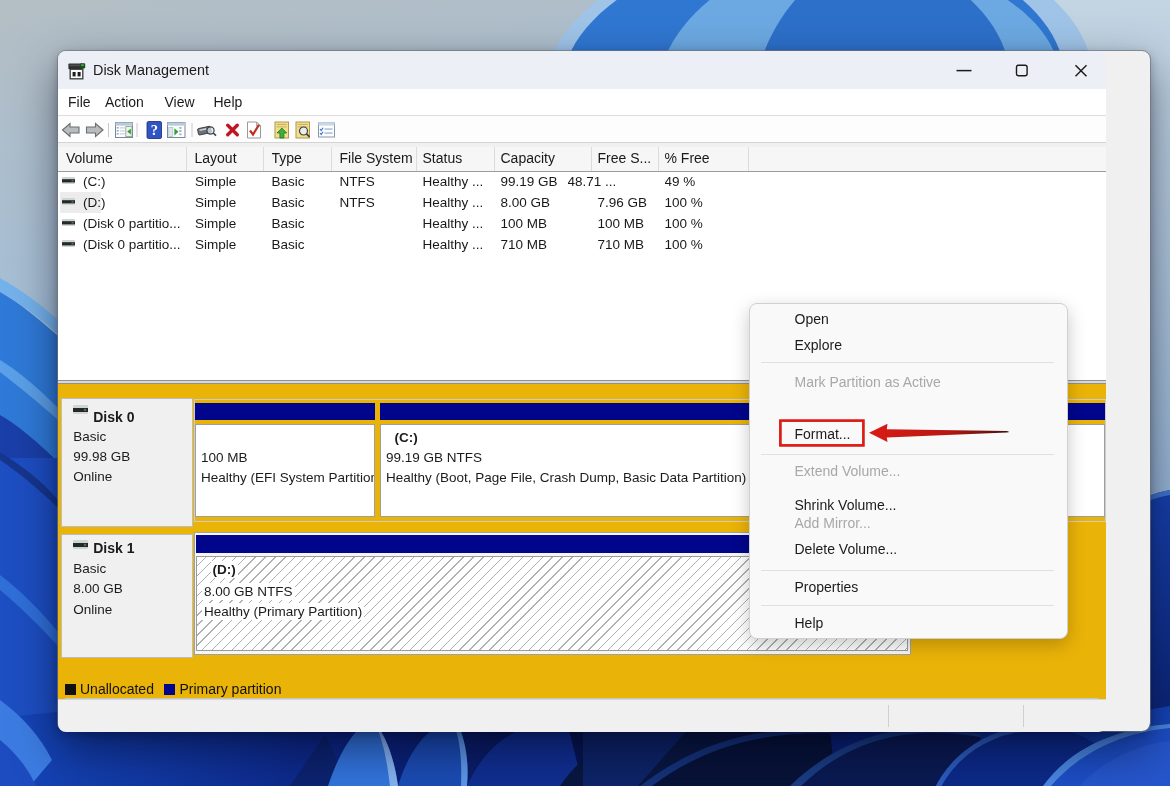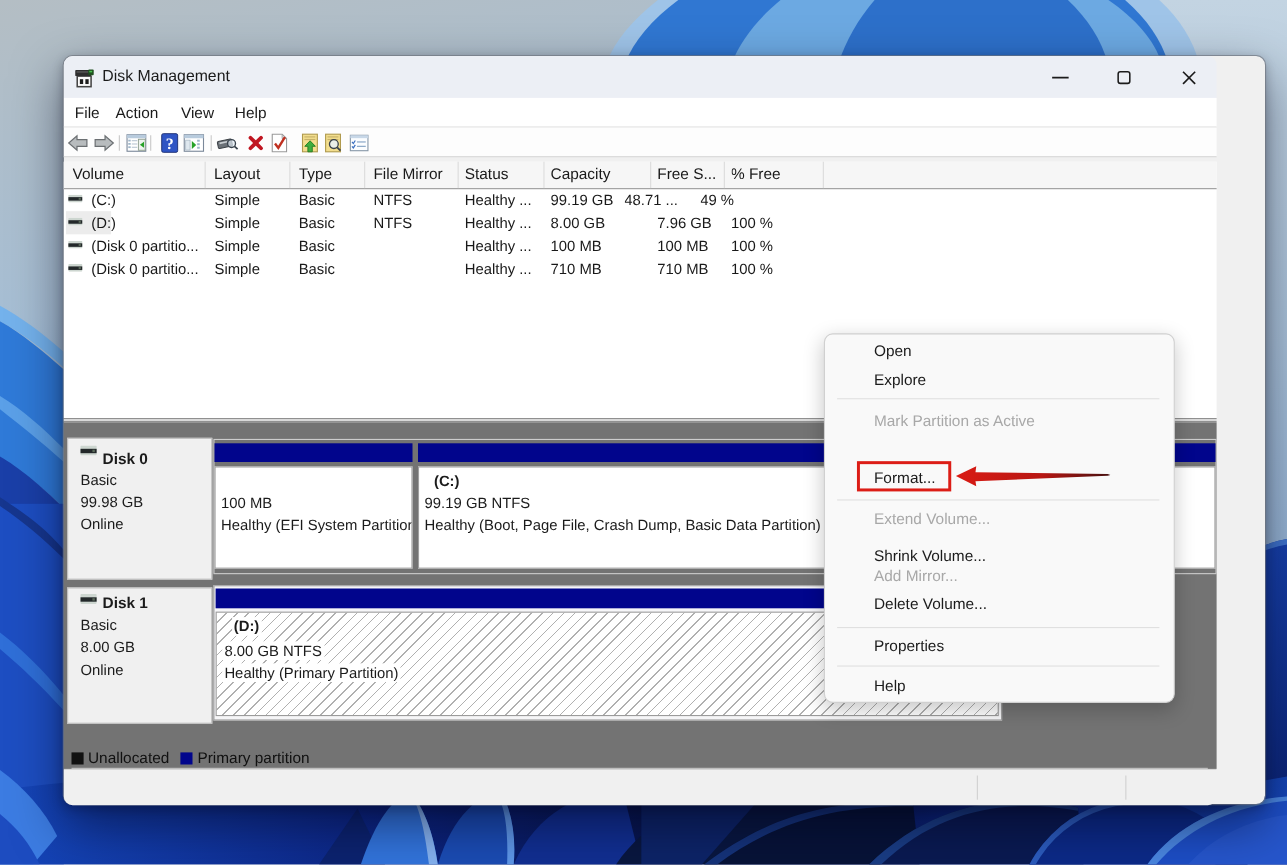--- a/index.html
+++ b/index.html
@@ -21,21 +21,21 @@
   #listarea{position:absolute;left:0;top:96.3px;width:1048px;height:232.7px;background:#fff;}
   #lhead{position:absolute;left:0;top:0;width:1048px;height:23.4px;background:#f6f6f6;
        border-bottom:1px solid #9c9c9c;font-size:14px;color:#191919;}
   .hd{position:absolute;top:0;height:23.4px;line-height:23.4px;white-space:nowrap;overflow:hidden;}
   .hsep{position:absolute;top:0;width:1px;height:23.4px;background:#dcdcdc;}
   .row{position:absolute;left:0;width:1048px;height:21px;font-size:13.5px;color:#191919;}
   .cell{position:absolute;top:0;height:21px;line-height:21px;white-space:nowrap;overflow:hidden;}
   .dico{position:absolute;width:13px;height:7px;}
   #splitter{position:absolute;left:0;top:329px;width:1048px;height:4px;
        background:linear-gradient(#909090 1px,#d8d8d8 1px,#d8d8d8 3px,#909090 3px);}
-  #bottompane{position:absolute;left:0;top:333px;width:1048px;height:315px;background:#737373;}
+  #bottompane{position:absolute;left:0;top:333px;width:1048px;height:315px;background:#eab308;}
   #statusbar{position:absolute;left:0;top:648px;width:1048px;height:31.5px;background:#f0f0f0;
        border-top:1px solid #d6d6d6;border-radius:0 0 8px 8px;}
   .ssep{position:absolute;top:5px;height:22px;width:1px;background:#d0d0d0;}
   #ctxmenu{position:absolute;left:748.5px;top:303px;width:317px;height:334px;
        background:#f9f9f9;border:1px solid #d0d0d0;border-radius:8px;
        box-shadow:0 6px 18px rgba(0,0,0,.22);font-size:14px;color:#1b1b1b;}
   .mi{position:absolute;left:45px;height:20px;line-height:20px;white-space:nowrap;}
   .mi.dis{color:#a8a8a8;}
   .msep{position:absolute;left:11px;width:293px;height:1px;background:#e0e0e0;}
   .lblpanel{background:#f0f0f0;border:1px solid #bdbdbd;font-size:13.5px;color:#1b1b1b;}
@@ -227,21 +227,21 @@
         <rect x="6.5" y="6" width="8" height="1.1" fill="#8aa8c8"></rect>
         <rect x="6.5" y="10" width="8" height="1.1" fill="#8aa8c8"></rect>
       </g>
     </svg>
   </div>
   <div id="listarea">
     <div id="lhead">
       <div class="hd" style="left:8.5px;width:117px;">Volume</div>
       <div class="hd" style="left:137px;width:65px;">Layout</div>
       <div class="hd" style="left:214px;width:57px;">Type</div>
-      <div class="hd" style="left:282px;width:74px;">File Mirror</div>
+      <div class="hd" style="left:282px;width:74px;">File System</div>
       <div class="hd" style="left:365px;width:69px;">Status</div>
       <div class="hd" style="left:443px;width:88px;">Capacity</div>
       <div class="hd" style="left:540px;width:58px;">Free S...</div>
       <div class="hd" style="left:607px;width:80px;">% Free</div>
       <div class="hsep" style="left:128.5px;"></div>
       <div class="hsep" style="left:205.5px;"></div>
       <div class="hsep" style="left:273.5px;"></div>
       <div class="hsep" style="left:358.5px;"></div>
       <div class="hsep" style="left:436.5px;"></div>
       <div class="hsep" style="left:533.5px;"></div>
@@ -254,21 +254,21 @@
           <rect x="0" y="2.2" width="13" height="3.2" fill="#23282a"></rect>
           <rect x="9.5" y="2.8" width="2" height="1.8" fill="#5a6a5a"></rect>
         </svg>
       <div class="cell" style="left:25.5px;width:100px;">(C:)</div>
       <div class="cell" style="left:137.5px;width:64px;">Simple</div>
       <div class="cell" style="left:214px;width:56px;">Basic</div>
       <div class="cell" style="left:282px;width:73px;">NTFS</div>
       <div class="cell" style="left:365px;width:68px;">Healthy ...</div>
       <div class="cell" style="left:443px;width:87px;">99.19 GB</div>
       <div class="cell" style="left:510px;width:57px;">48.71 ...</div>
-      <div class="cell" style="left:579px;width:79px;">49 %</div>
+      <div class="cell" style="left:607px;width:79px;">49 %</div>
     </div>
     <div class="row" style="top:44.7px;">
       <div class="abs" style="left:2.5px;top:0px;width:41px;height:21px;background:#ececec;"></div>
       <svg class="dico" style="left:4.5px;top:6.5px;" viewBox="0 0 13 7">
           <rect x="0" y="0" width="13" height="7" rx="1" fill="#cdd6d0"></rect>
           <rect x="0" y="2.2" width="13" height="3.2" fill="#23282a"></rect>
           <rect x="9.5" y="2.8" width="2" height="1.8" fill="#5a6a5a"></rect>
         </svg>
       <div class="cell" style="left:25.5px;width:100px;">(D:)</div>
       <div class="cell" style="left:137.5px;width:64px;">Simple</div>

